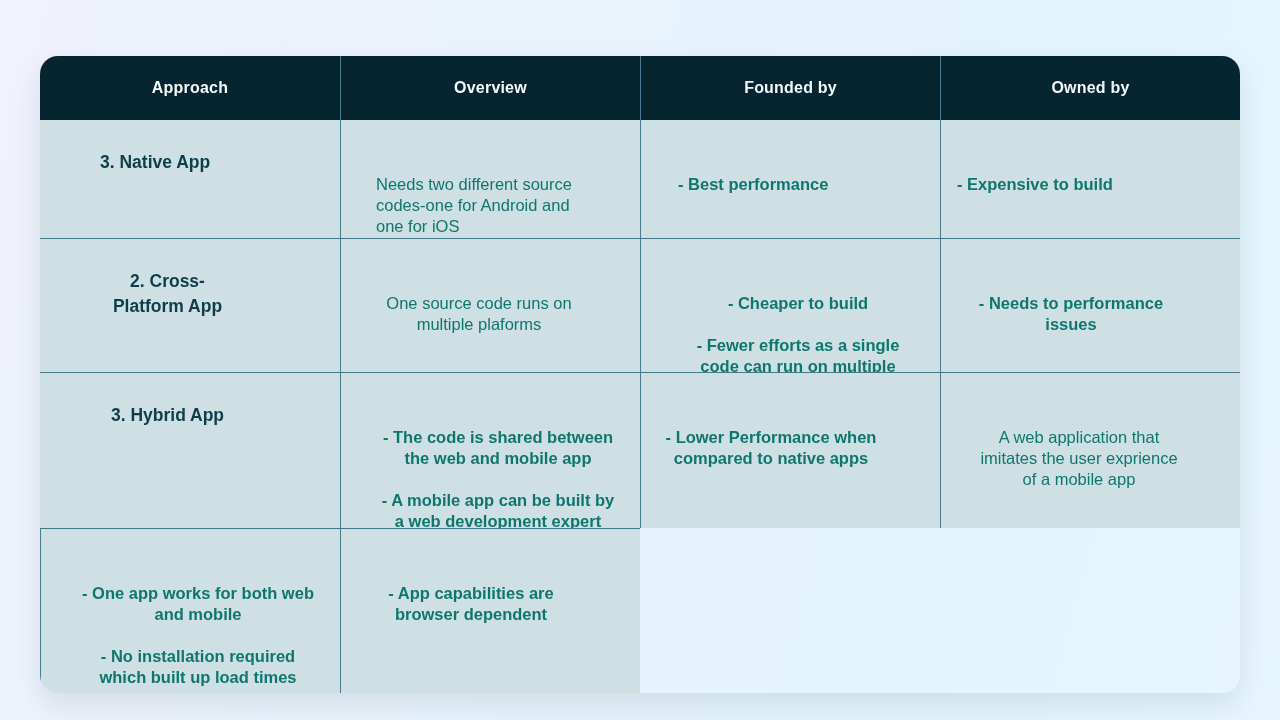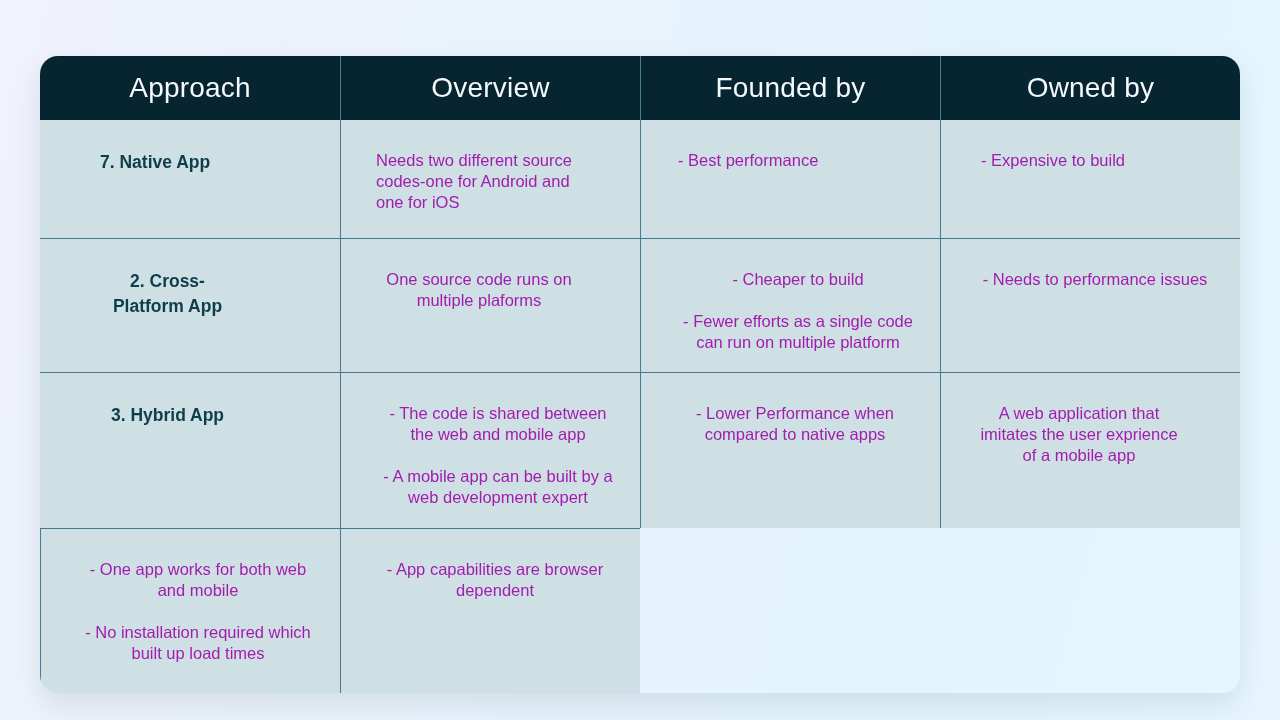--- a/index.html
+++ b/index.html
@@ -28,22 +28,22 @@
     grid-template-columns: 300px 300px 300px 300px;
     grid-template-rows: 64px 118px 134px 156px 165px;
     box-shadow: 0 12px 30px rgba(7, 37, 47, 0.10);
   }
   .th {
     background: #062530;
     color: #f4f8fa;
     display: flex;
     align-items: center;
     justify-content: center;
-    font-size: 28px;
-    font-weight: 400;
+    font-size: 16px;
+    font-weight: 700;
     letter-spacing: 0.2px;
   }
   .td {
     background: #cfe0e4;
     box-sizing: border-box;
     padding-top: 30px;
   }
   .bleft { border-left: 1px solid #4a7d92; }
   .btop  { border-top: 1px solid #46788c; text-align: center; }
 
@@ -52,45 +52,46 @@
     width: 135px;
     font-size: 17.5px;
     line-height: 25px;
     font-weight: 700;
     color: #0e3d4b;
   }
   .td.overview { padding-left: 35px; }
   .overview .txt { width: 206px; }
   .td.founded { padding-left: 37px; }
   .founded .txt { width: 240px; }
-  .td.owned { padding-left: 40px; }
+  .td.owned { padding-left: 16px; }
   .owned .txt { width: 228px; }
 
   .body-text {
     font-size: 16.5px;
     line-height: 21px;
-    color: #a21caf;
+    color: #0f766e;
+    margin-top: 24px;
   }
-  .bullet { margin: 0; }
+  .bullet { margin: 0; font-weight: bold; }
   .bullet + .bullet { margin-top: 21px; }
   p.single { margin: 0; }
 </style>
 </head>
 <body>
 
 <div class="stage">
   <div class="table">
 
     <div class="th">Approach</div>
     <div class="th bleft">Overview</div>
     <div class="th bleft">Founded by</div>
     <div class="th bleft">Owned by</div>
 
     <div class="td approach">
-      <div class="txt">7. Native App</div>
+      <div class="txt">3. Native App</div>
     </div>
     <div class="td overview bleft">
       <div class="txt body-text">
           <p class="single">Needs two different source codes-one for Android and one for iOS</p>
         </div>
     </div>
     <div class="td founded bleft">
       <div class="txt body-text">
         <p class="bullet">- Best performance</p>
       </div>

